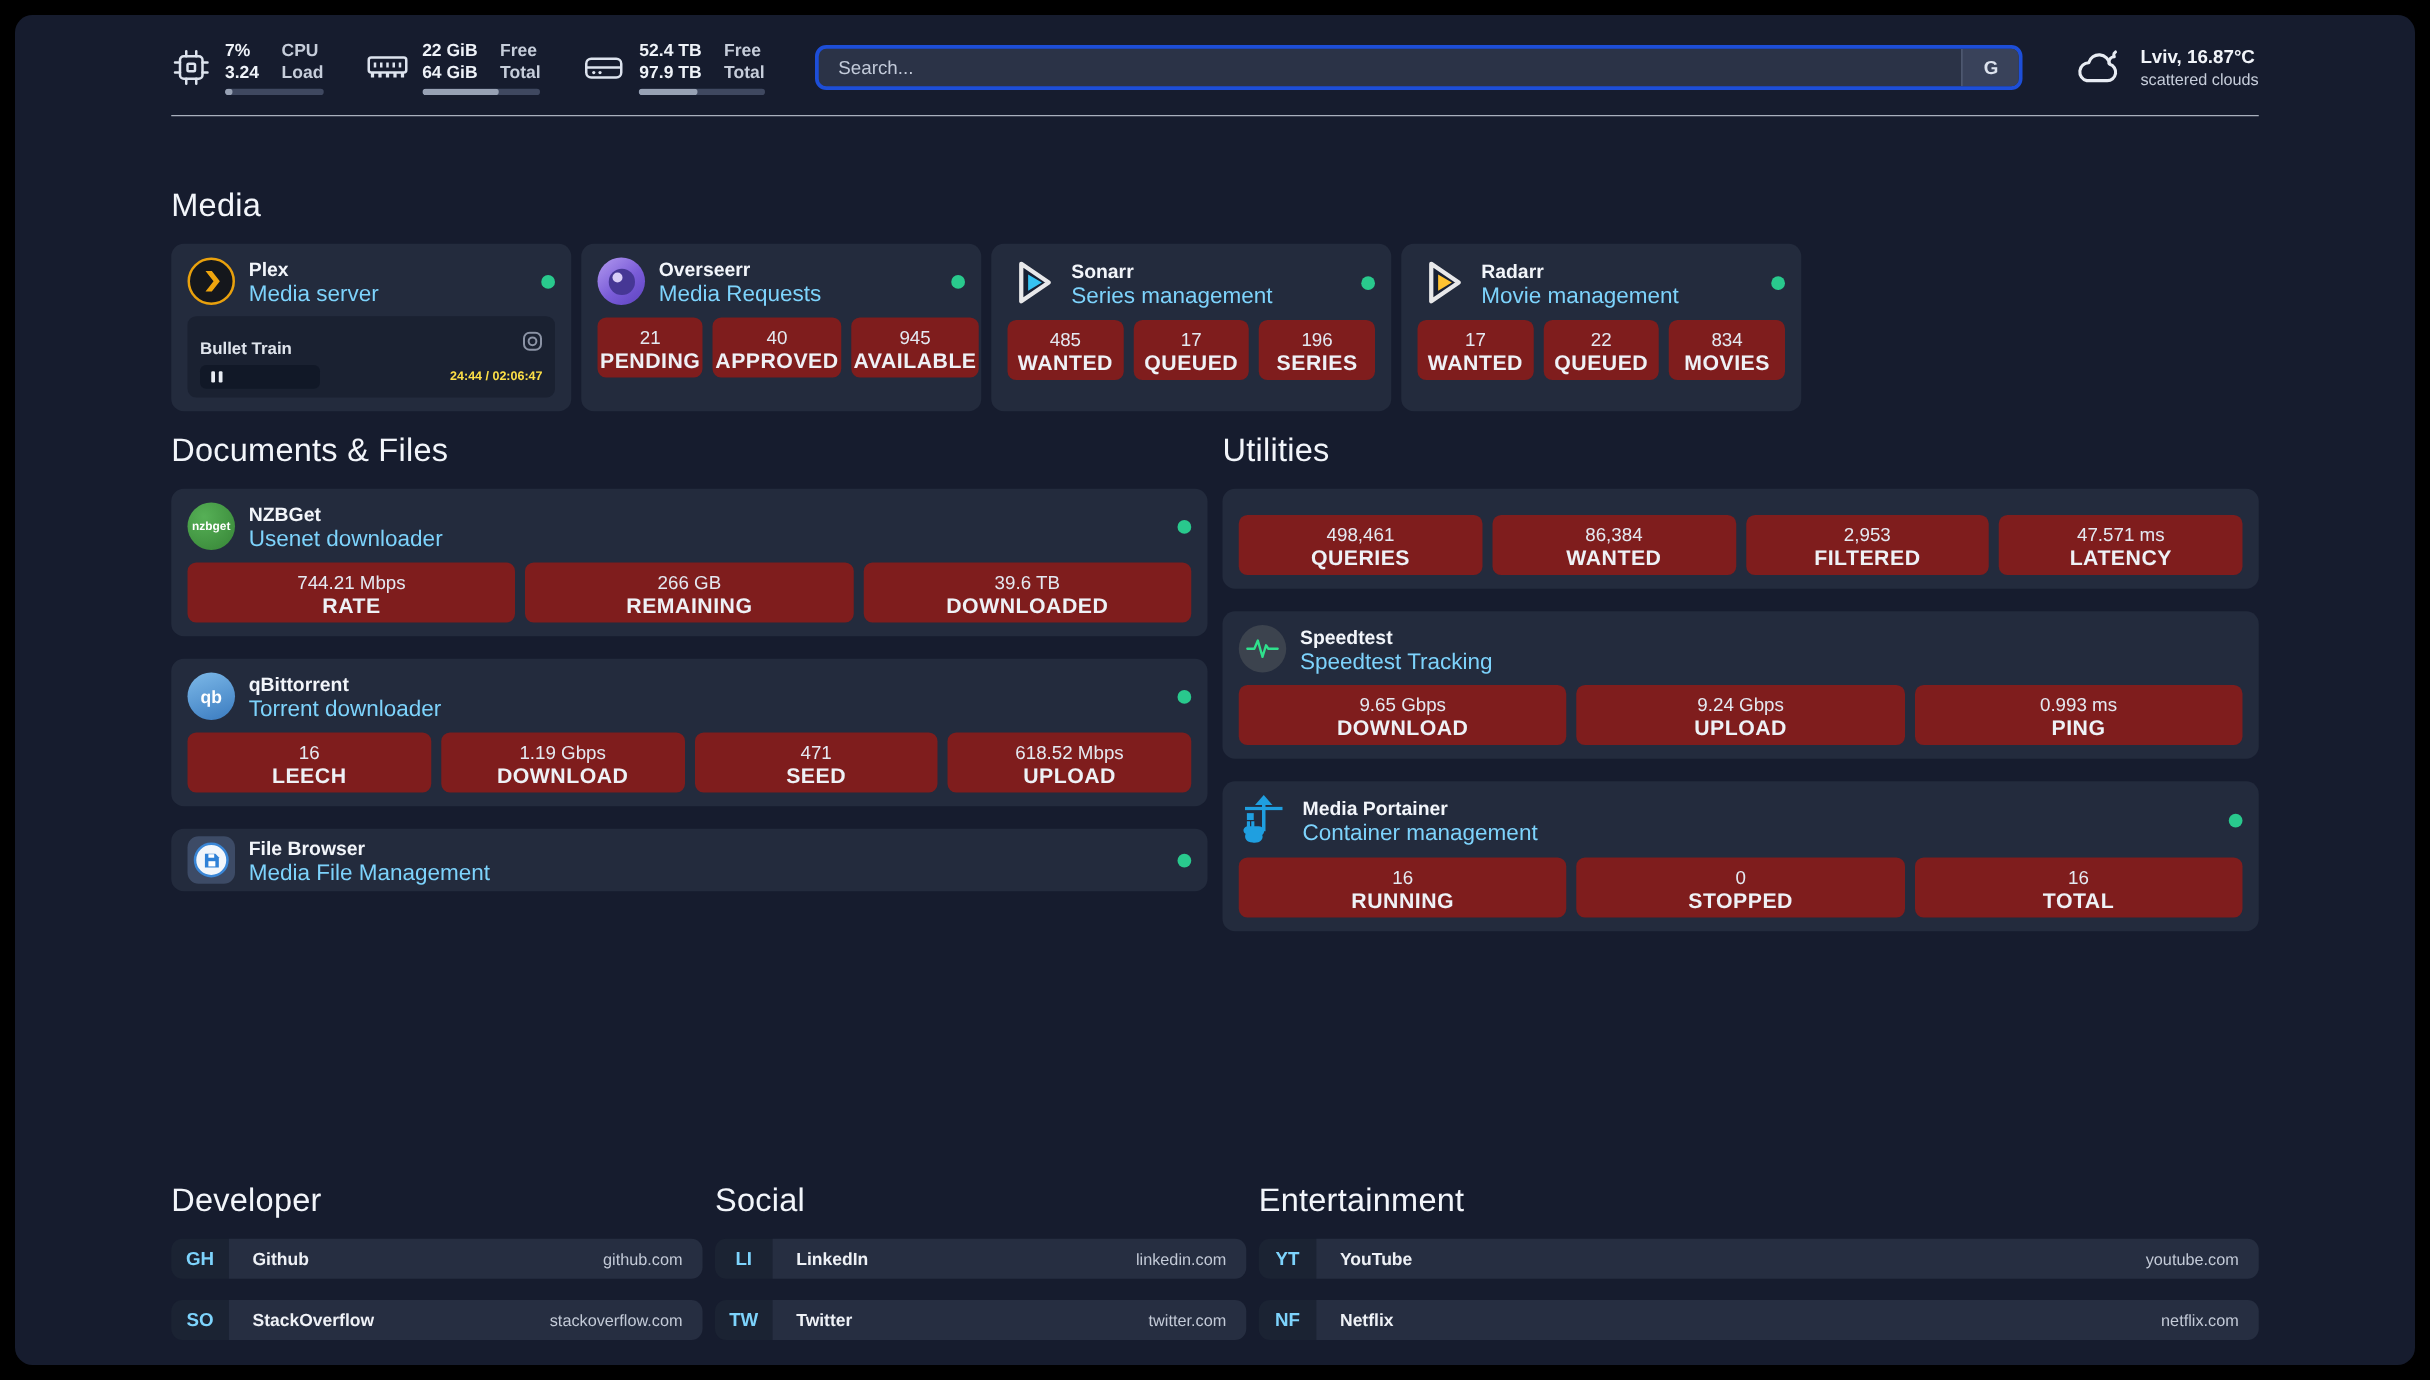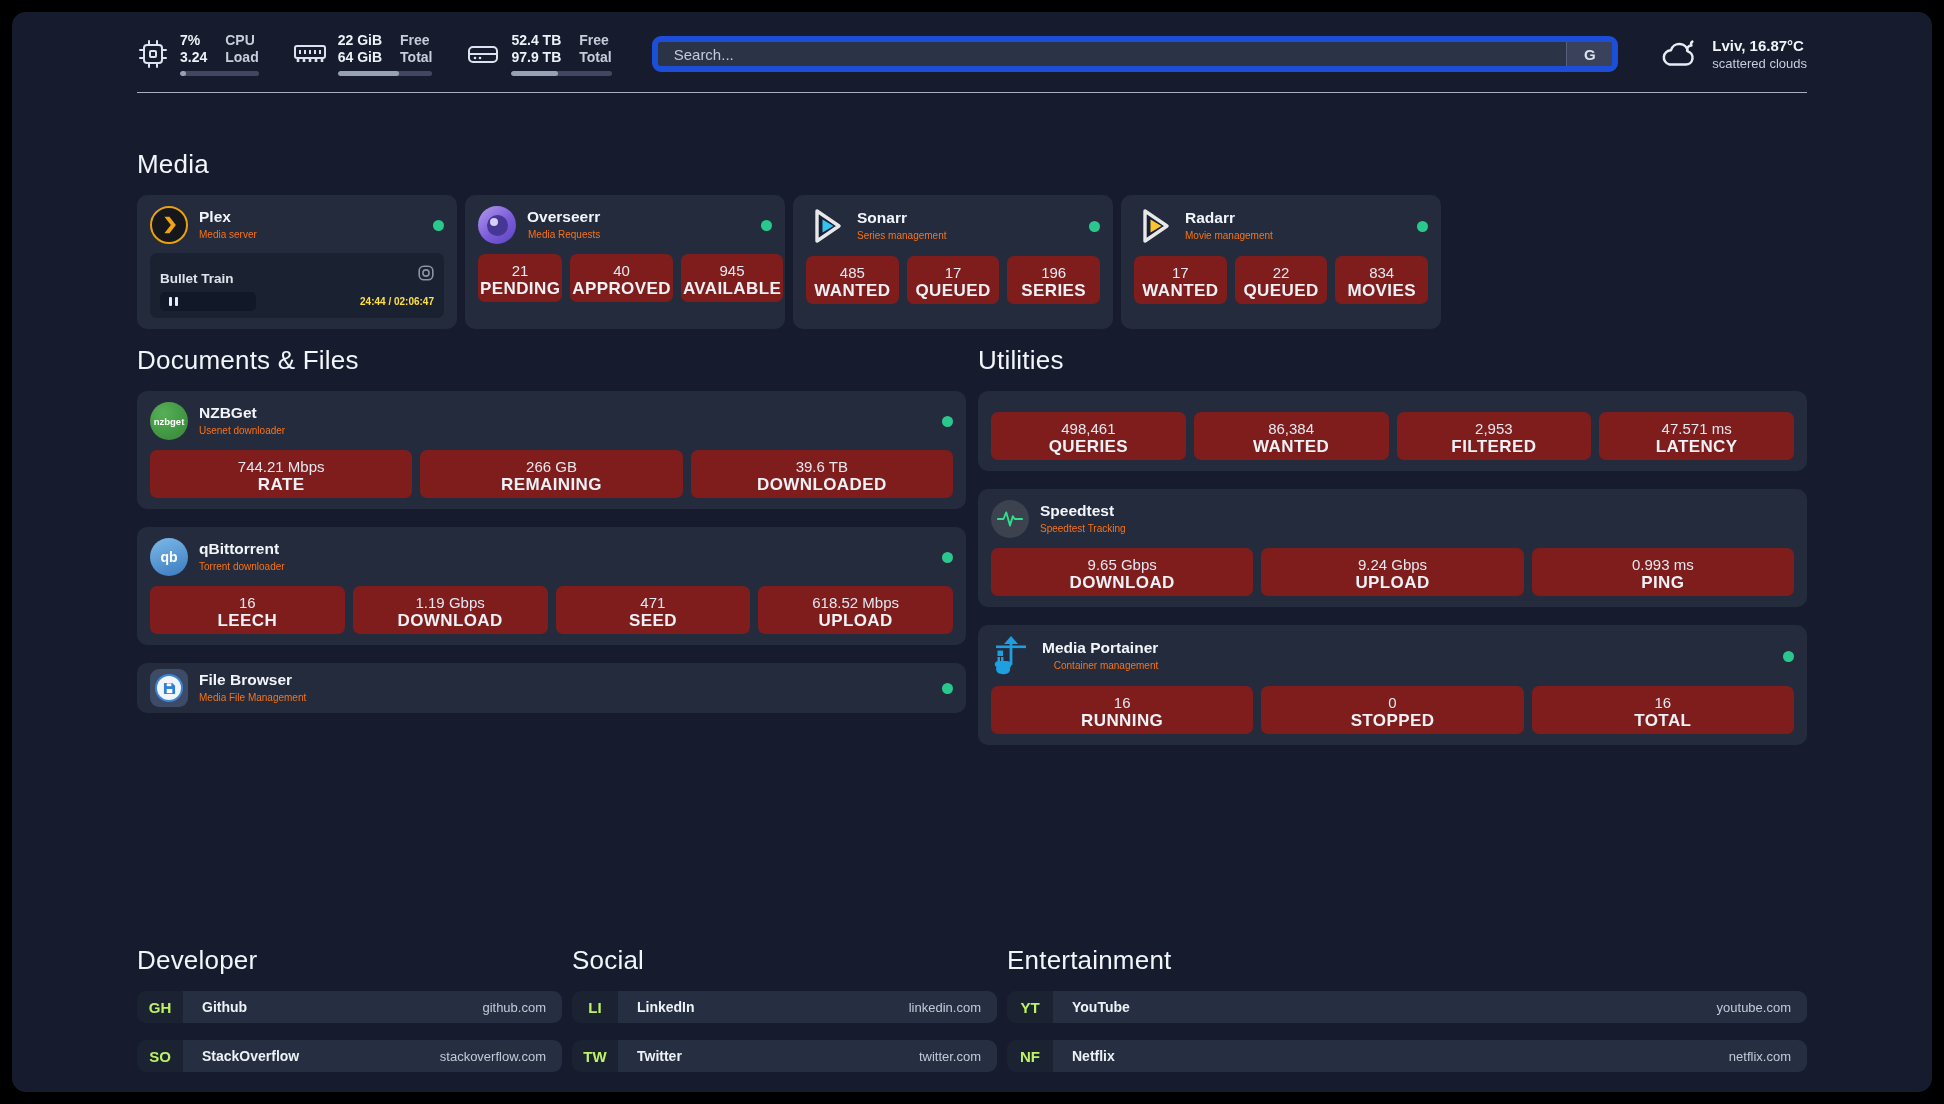--- a/index.html
+++ b/index.html
@@ -13,21 +13,21 @@
   .stat { display:flex; gap:11px; align-items:center; }
   .stat svg { flex:none; }
   .stat-right { display:flex; flex-direction:column; }
   .stat-cols { display:flex; gap:18px; }
   .stat-col { display:flex; flex-direction:column; font-size:14px; line-height:17px; }
   .stat-col.values { color:#eef2f8; font-weight:600; }
   .stat-col.labels { color:#c6cdda; font-weight:600; }
   .stat-bar { margin-top:5px; height:5px; width:100%; min-width:78px; background:#3f4860; border-radius:3px; overflow:hidden; }
   .stat-bar-fill { height:100%; background:#97a1b4; border-radius:3px; }
 
-  .search-wrap { flex:1; margin:0 40px; height:36px; background:#2b3347; border:6px solid #1d4ed8; border-radius:9px; display:flex; align-items:flex-end; overflow:hidden; }
+  .search-wrap { flex:1; margin:0 40px; height:36px; background:#2b3347; border:3px solid #1d4ed8; border-radius:9px; display:flex; align-items:flex-end; overflow:hidden; }
   .search-input { flex:1; height:100%; background:transparent; border:none; outline:none; color:#eef1f6; font-size:15px; padding:0 16px; font-family:"Liberation Sans",sans-serif; }
   .search-input::placeholder { color:#c3cbda; }
   .search-g { width:46px; height:100%; border-left:1px solid #566078; background:#39425a; display:flex; align-items:center; justify-content:center; font-size:15px; font-weight:600; color:#dde3ee; }
 
   .weather { display:flex; align-items:center; gap:12px; }
   .weather-text { display:flex; flex-direction:column; }
   .weather-loc { font-size:15px; font-weight:600; color:#f1f4f9; line-height:19px; }
   .weather-cond { font-size:13px; color:#c6cdda; line-height:17px; }
 
   .divider { margin-top:16px; border:none; border-top:1.5px solid #c3cad6; opacity:.85; }
@@ -36,21 +36,21 @@
   .section-title { font-size:26px; font-weight:500; color:#f2f5fa; letter-spacing:.2px; }
   .media-title { margin-top:56px; margin-bottom:15px; }
   .col .section-title, .bm-group .section-title { margin-bottom:15px; }
 
   .card-row { display:flex; gap:8px; }
   .card { background:#232b3d; border-radius:10px; padding:11px 13px; }
   .media-card { width:320px; flex:none; }
   .card-head { display:flex; align-items:center; }
   .app-text { margin-left:11px; min-width:0; }
   .app-name { font-size:15.5px; font-weight:600; color:#f2f5fa; line-height:19px; }
-  .app-desc { font-size:10px; color:#f97316; line-height:16px; margin-top:1px;text-align:right; }
+  .app-desc { font-size:18px; color:#7dd3fc; line-height:16px; margin-top:1px;text-align:right; }
   .dot { width:11px; height:11px; border-radius:50%; background:#29c98d; margin-left:auto; flex:none; }
 
   .stats { display:flex; gap:8px; margin-top:10px; }
   .stat-box { flex:1; background:#7f1d1d; border-radius:7px; text-align:center; padding:7px 2px 6px; }
   .stat-value { font-size:15px; color:#e4e9f1; line-height:19px; }
   .stat-label { font-size:17px; font-weight:700; color:#eef1f6; letter-spacing:.4px; line-height:15px; margin-top:1px; }
 
   
   .icon-circle { width:38px; height:38px; border-radius:50%; display:flex; align-items:center; justify-content:center; flex:none; }
   .plex-ic { background:#15171c; border:2px solid #e9a10d; }
@@ -75,21 +75,21 @@
   .np-time { margin-left:auto; font-size:10px; font-weight:600; color:#fde047; }
 
   
   .two-col { display:grid; grid-template-columns:1fr 1fr; gap:12px; margin-top:16px; }
   .col .card { margin-bottom:18px; }
   .card.slim { padding:6px 13px; }
 
   
   .bottom-grid { display:grid; grid-template-columns:425px 425px 1fr; gap:10px; margin-top:182px; }
   .bm-row { display:flex; height:32px; margin-bottom:17px; }
-  .bm-badge { width:46px; flex:none; background:#1b2333; border-radius:9px 0 0 9px; display:flex; align-items:center; justify-content:center; font-size:15px; font-weight:700; color:#bef264; }
+  .bm-badge { width:46px; flex:none; background:#1b2333; border-radius:9px 0 0 9px; display:flex; align-items:center; justify-content:center; font-size:15px; font-weight:700; color:#7dd3fc; }
   .bm-main { flex:1; background:#262e41; border-radius:0 9px 9px 0; display:flex; align-items:center; padding:0 16px 0 19px;gap:12px; }
   .bm-name { font-size:14px; font-weight:600; color:#eef1f6; }
   .bm-url { margin-left:auto; font-size:13px; color:#c3cad7; }
 </style>
 </head>
 <body>
 
 <div class="page">
   <div class="content">
 

